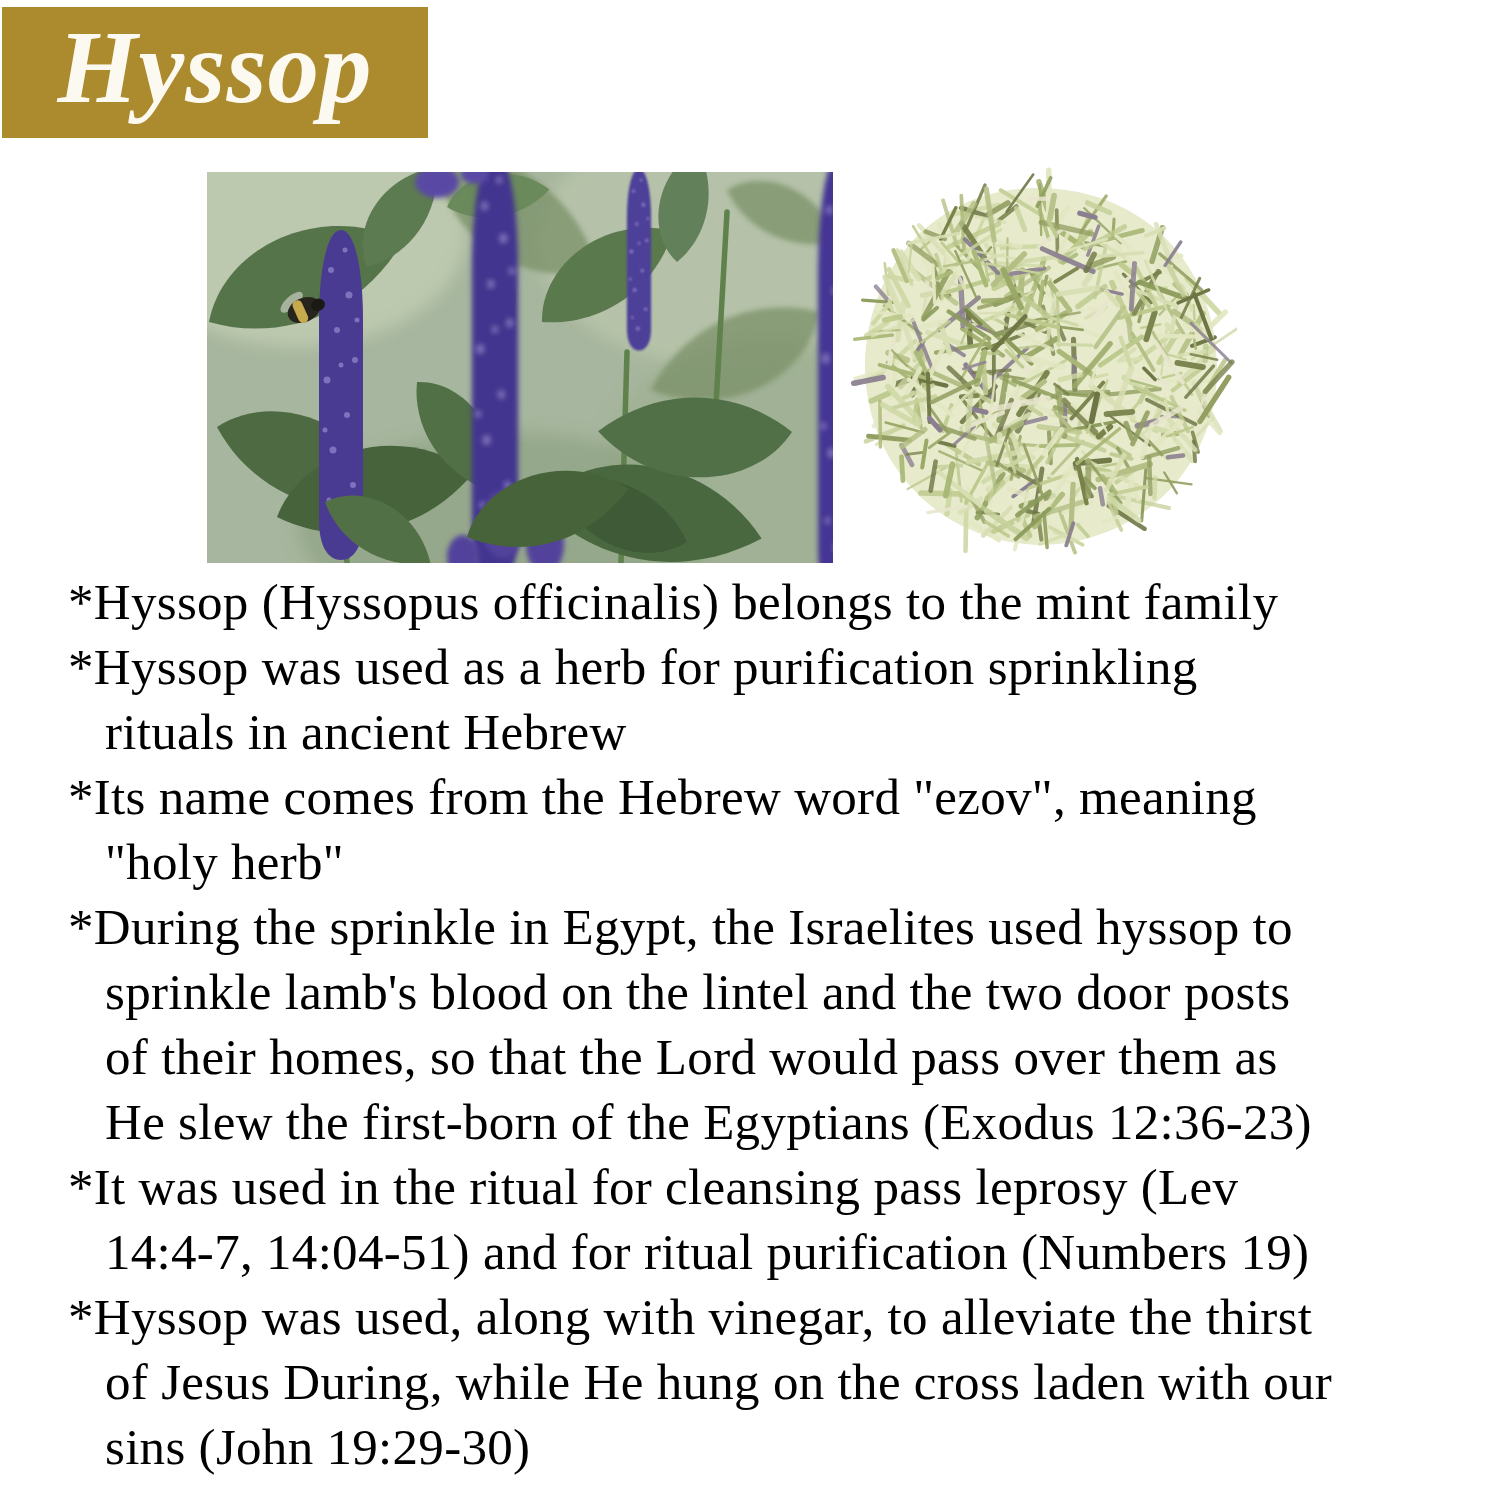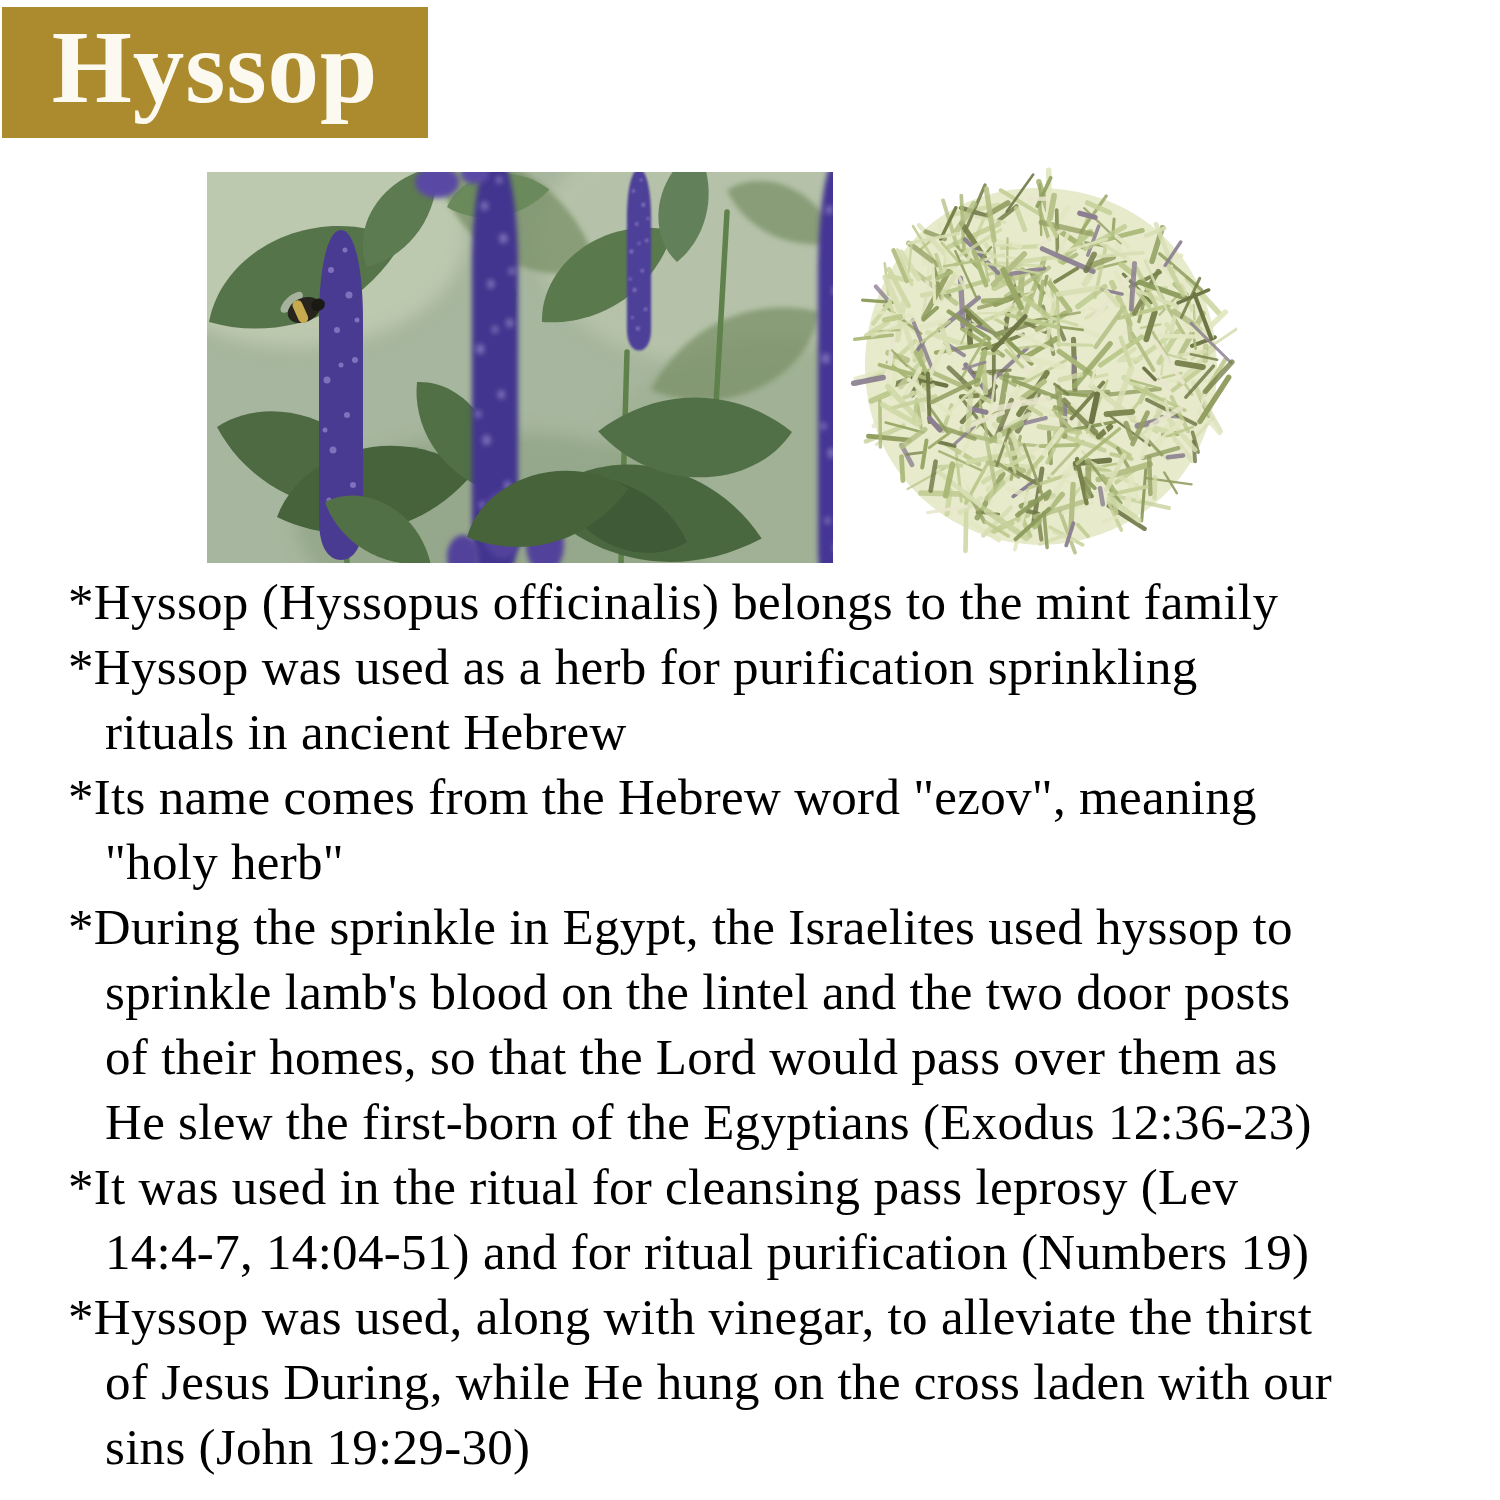--- a/index.html
+++ b/index.html
@@ -9,21 +9,21 @@
     position:relative;
     overflow:hidden;
     font-family:"Liberation Serif","DejaVu Serif",serif;
   }
   .banner{
     position:absolute;left:2px;top:7px;width:426px;height:131px;
     background:var(--banner,#AB8B2E);
     display:flex;align-items:center;justify-content:center;
   }
   .banner .title{
-    font-size:103px;font-weight:bold;
+    font-size:103px;font-weight:bold;font-style:italic;
     color:var(--title-text,#FCFAF0);
     line-height:1;letter-spacing:1px;
     padding-bottom:10px;
   }
   .photo-wrap{position:absolute;left:207px;top:172px;width:626px;height:391px;}
   .herb-wrap{position:absolute;left:845px;top:166px;width:392px;height:400px;}
   svg{display:block;}
   .spike{fill:var(--flower-purple,#4A3B92);}
   .facts{
     position:absolute;left:68px;top:570px;width:1446px;

